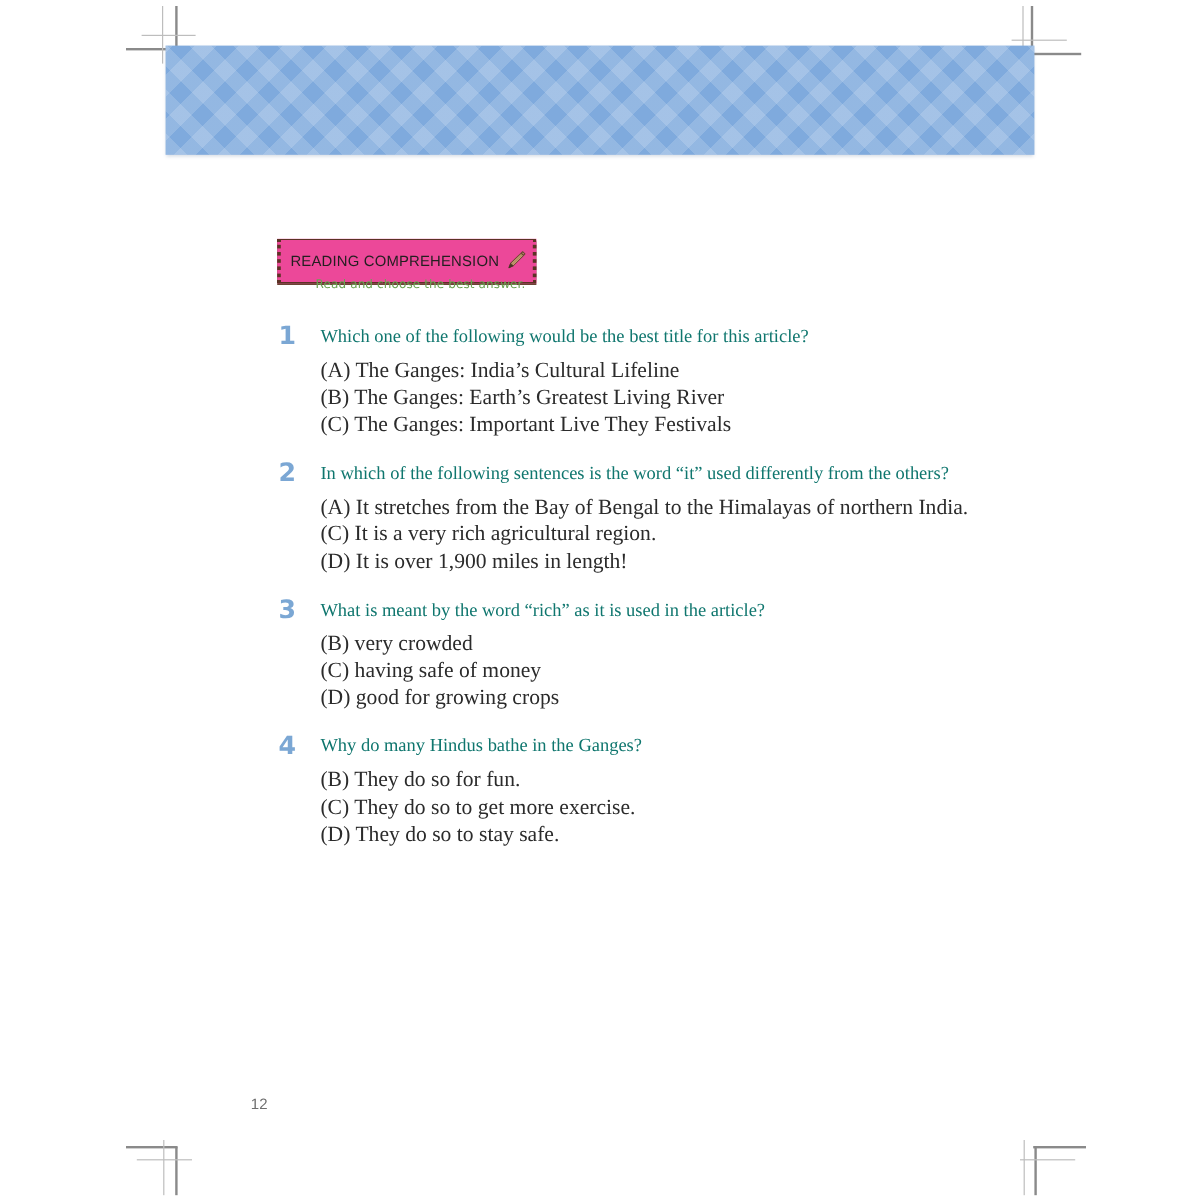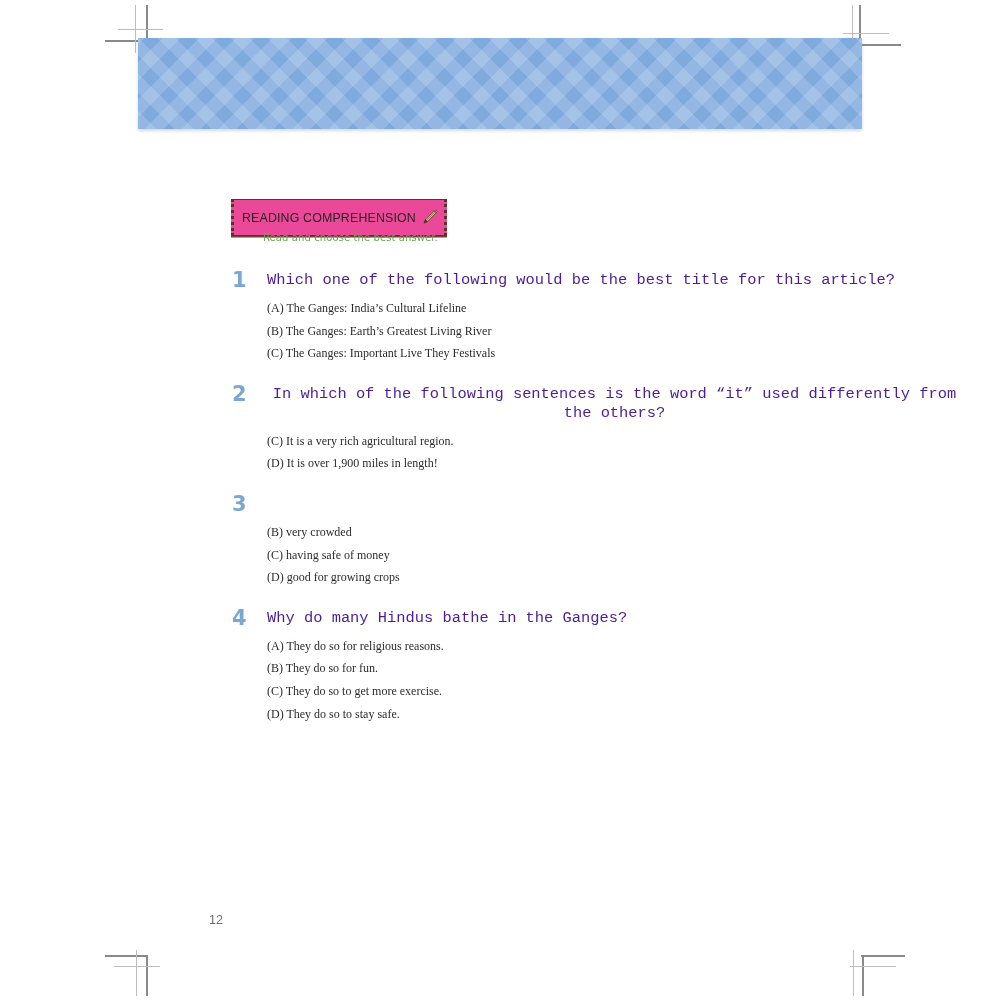--- a/index.html
+++ b/index.html
@@ -108,33 +108,32 @@
     width: 35px;
     flex: 0 0 35px;
     font-family: "DejaVu Sans", sans-serif;
     font-weight: bold;
     font-size: 21px;
     line-height: 19px;
     color: #7BA7D4;
     letter-spacing: -0.5px;
   }
   .q-stem {
-    font-family: Liberation Mono, monospace;
+    font-family: Liberation Serif, serif;
     font-size: 15.4px;
     line-height: 19px;
-    color: #4c1d95;
-    text-align: center;
+    color: #0f766e;
   }
   .q-choices {
     margin-top: 7px;
     padding-left: 35px;
   }
   .q-choice {
     font-family: "Liberation Serif", serif;
-    font-size: 12px;
+    font-size: 18px;
     line-height: 22.6px;
     color: #2b2b2b;
   }
 
   
   #page-number {
     position: absolute;
     left: 193px;
     top: 913px;
     font-family: "Liberation Sans", sans-serif;
@@ -204,43 +203,44 @@
       <div class="q-choice">(C) The Ganges: Important Live They Festivals</div>
     </div>
   </div>
 
   <div class="question-block">
     <div class="question-head">
       <div class="q-number">2</div>
       <div class="q-stem">In which of the following sentences is the word “it” used differently from the others?</div>
     </div>
     <div class="q-choices">
+      <div class="q-choice">(A) It stretches from the Bay of Bengal to the Himalayas of northern India.</div>
       <div class="q-choice">(C) It is a very rich agricultural region.</div>
       <div class="q-choice">(D) It is over 1,900 miles in length!</div>
     </div>
   </div>
 
   <div class="question-block">
     <div class="question-head">
       <div class="q-number">3</div>
+      <div class="q-stem">What is meant by the word “rich” as it is used in the article?</div>
     </div>
     <div class="q-choices">
       <div class="q-choice">(B) very crowded</div>
       <div class="q-choice">(C) having safe of money</div>
       <div class="q-choice">(D) good for growing crops</div>
     </div>
   </div>
 
   <div class="question-block">
     <div class="question-head">
       <div class="q-number">4</div>
       <div class="q-stem">Why do many Hindus bathe in the Ganges?</div>
     </div>
     <div class="q-choices">
-      <div class="q-choice">(A) They do so for religious reasons.</div>
       <div class="q-choice">(B) They do so for fun.</div>
       <div class="q-choice">(C) They do so to get more exercise.</div>
       <div class="q-choice">(D) They do so to stay safe.</div>
     </div>
   </div>
 
 </div>
 
 <div id="page-number">12</div>
 

